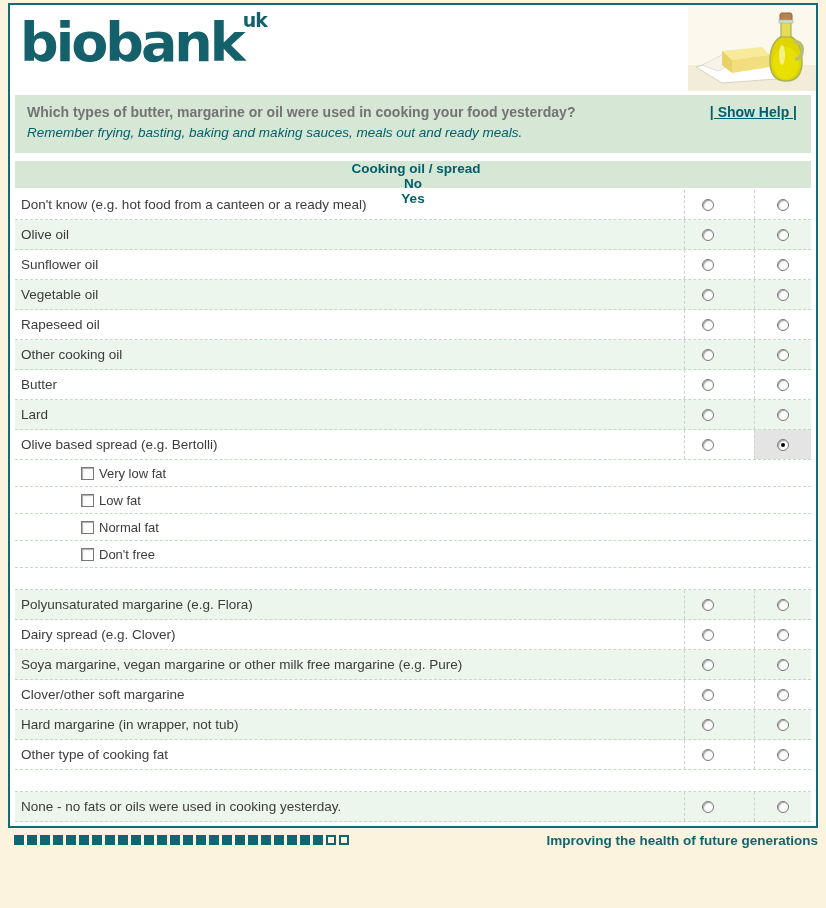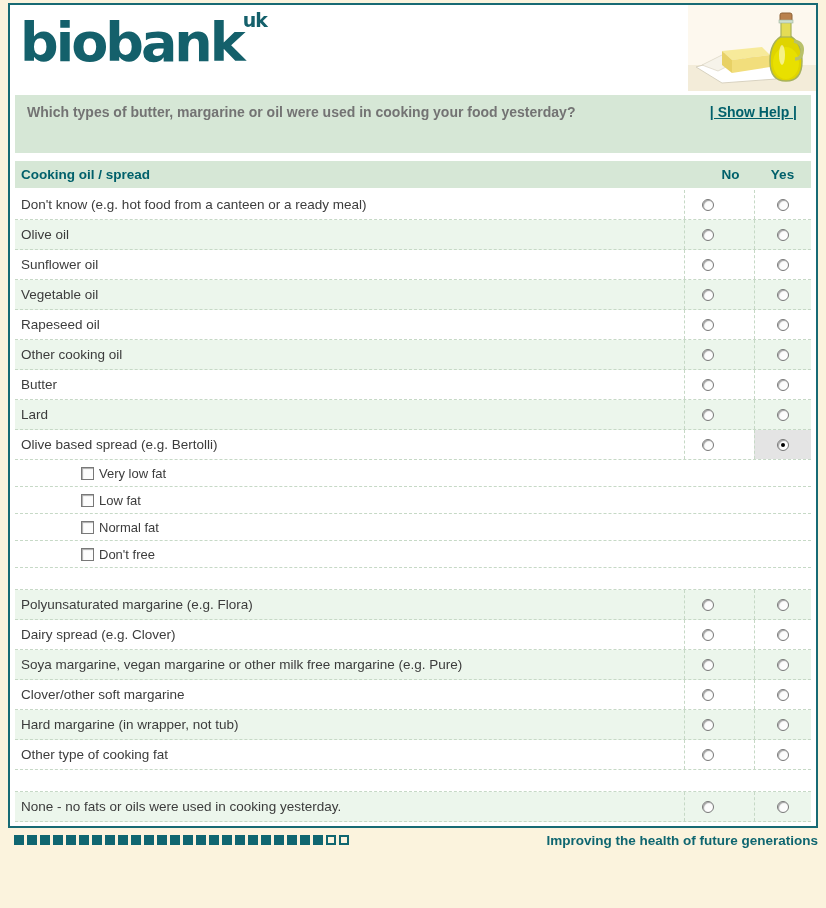--- a/index.html
+++ b/index.html
@@ -77,20 +77,21 @@
   .table-wrap { margin: 0 5px; }
   .table-header {
     display: flex;
     align-items: center;
     background: #d6e7d6;
     height: 27px;
     font-weight: bold;
     color: #00606b;
     font-size: 13.5px;
     margin-bottom: 2px;
+    flex-direction: column;
   }
   .table-header .col-label { flex: 1; padding-left: 6px; }
   .table-header .col-no   { width: 47px; text-align: center; }
   .table-header .col-yes  { width: 57px; text-align: center; }
   .row {
     display: flex;
     align-items: center;
     min-height: 30px;
     border-bottom: 1px dashed #c6d9c6;
     background: #ffffff;
@@ -218,20 +219,21 @@
       <rect x="93" y="16" width="10" height="16" fill="#e4dc55" stroke="#a8b25a" stroke-width="1.2"></rect>
       <path d="M106,36 q10,2 8,12 q-1,6 -7,6" fill="none" stroke="#b9c16a" stroke-width="3.4"></path>
       <rect x="92" y="8" width="12" height="9" rx="2" fill="#b9814d" stroke="#8f6236" stroke-width="1"></rect>
       <rect x="91" y="15" width="14" height="3" fill="#cfe0cf" stroke="#9fb59f" stroke-width="0.6"></rect>
       <ellipse cx="94" cy="50" rx="3" ry="10" fill="#fbf8c0" opacity="0.7"></ellipse>
     </svg>
   </div>
 
   <div class="question-panel">
     <div class="question-title">Which types of butter, margarine or oil were used in cooking your food yesterday?</div>
+    <div class="question-subtitle">Remember frying, basting, baking and making sauces, meals out and ready meals.</div>
     <a class="show-help">| Show Help |</a>
   </div>
 
   <div class="table-wrap">
     <div class="table-header">
       <span class="col-label">Cooking oil / spread</span>
       <span class="col-no">No</span>
       <span class="col-yes">Yes</span>
     </div>
     <div id="rows">

